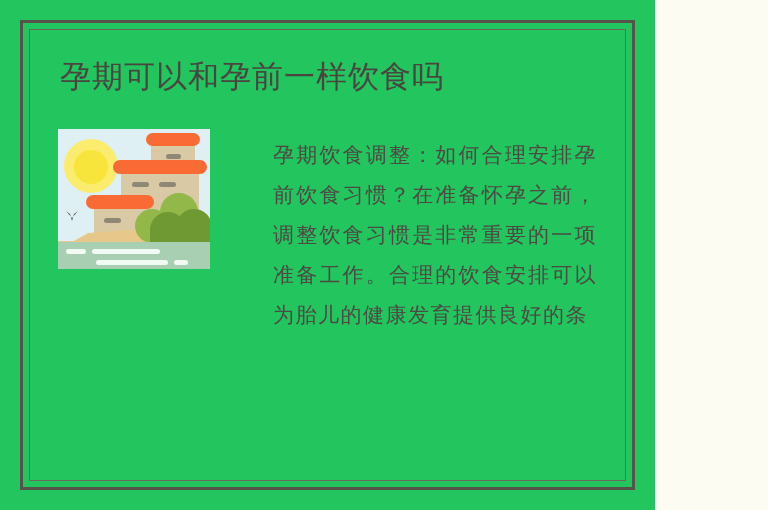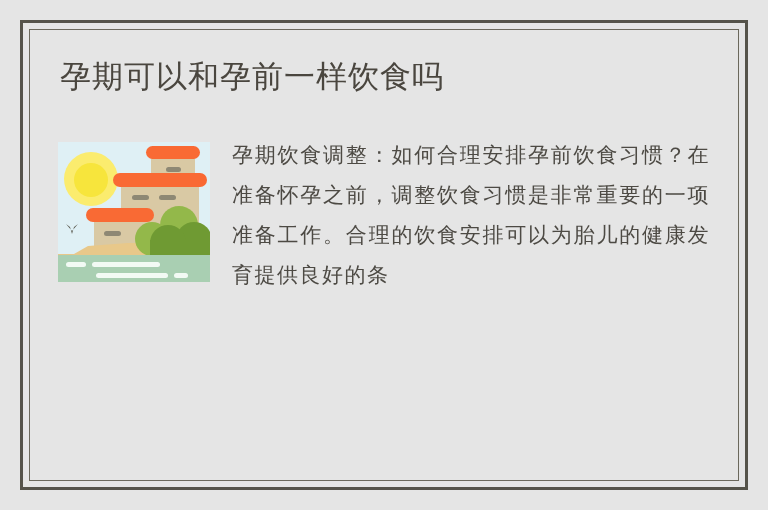--- a/index.html
+++ b/index.html
@@ -9,23 +9,23 @@
   body {
     width: 768px;
     height: 510px;
     background: #fcfcf2;
     font-family: "Liberation Sans", "DejaVu Sans", sans-serif;
     overflow: hidden;
   }
 
   .page {
     position: relative;
-    width: 768px;
+    width: 655px;
     height: 510px;
-    background: #e5e5e5;
+    background: #22c55e;
     box-sizing: border-box;
   }
 
   
   .frame-outer {
     position: absolute;
     left: 20px;
     top: 20px;
     right: 20px;
     bottom: 20px;
@@ -60,22 +60,23 @@
     color: #4a463f;
     letter-spacing: 1px;
     font-weight: 400;
     margin: 0;
     padding: 0 0 0 2px;
     white-space: nowrap;
   }
 
   .article-body {
     display: flex;
-    align-items: center;
+    align-items: flex-start;
     margin-top: 30px;
+    gap: 41px;
   }
 
   .thumb-wrap {
     flex: 0 0 auto;
     width: 152px;
     height: 140px;
     margin-right: 22px;
     position: relative;
     overflow: hidden;
   }

